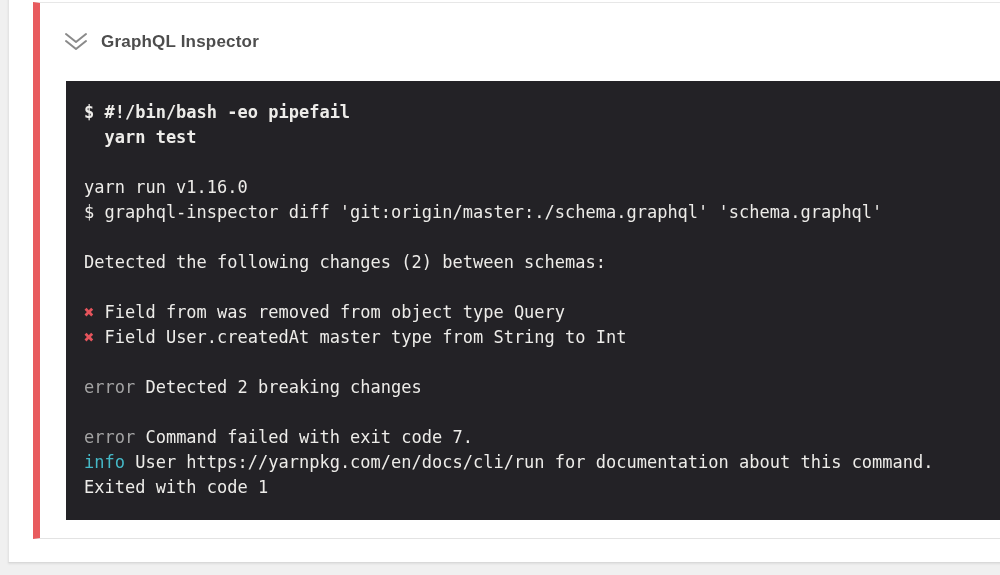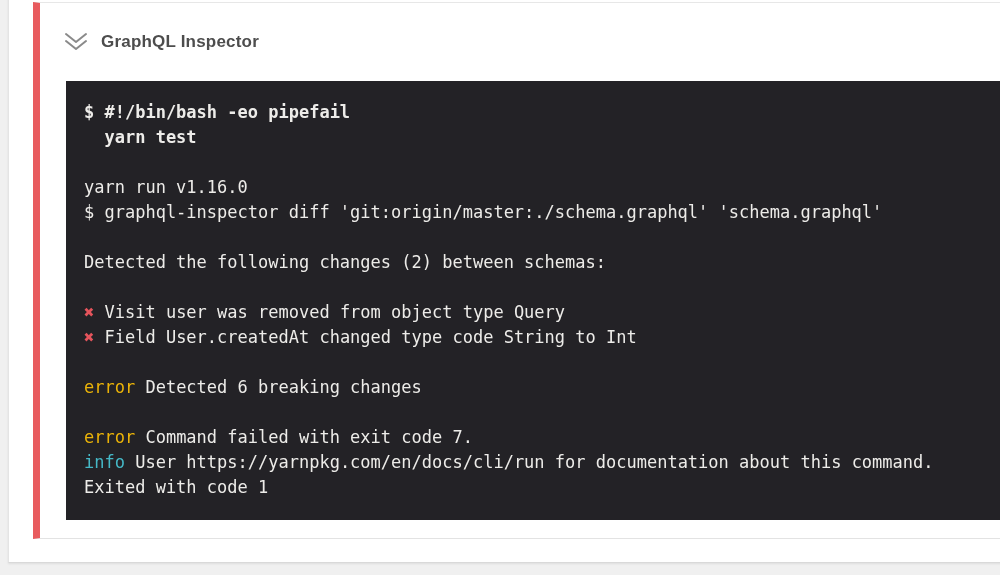--- a/index.html
+++ b/index.html
@@ -59,21 +59,21 @@
     color:#edece9;
     padding:19px 20px 20px 18px;
     font-family:"DejaVu Sans Mono", monospace;
     font-size:17px;
     line-height:25px;
     overflow:hidden;
   }
   .tl{height:25px;white-space:pre;}
   .b{font-weight:700;}
   .xmark{color:#e5545c;font-weight:700;}
-  .err{color:#eab308;}
+  .err{color:#a3a3a3;}
   .inf{color:#45b8c6;}
 </style>
 </head>
 <body>
 
 <div id="screen">
 
   <div class="outer-card"></div>
 
   <div class="step-section">
@@ -90,24 +90,24 @@
 
     <div class="terminal">
       <div class="tl b">$ #!/bin/bash -eo pipefail</div>
       <div class="tl b">  yarn test</div>
       <div class="tl"></div>
       <div class="tl">yarn run v1.16.0</div>
       <div class="tl">$ graphql-inspector diff 'git:origin/master:./schema.graphql' 'schema.graphql'</div>
       <div class="tl"></div>
       <div class="tl">Detected the following changes (2) between schemas:</div>
       <div class="tl"></div>
-      <div class="tl"><span class="xmark">✖</span><span> Visit user was removed from object type Query</span></div>
-      <div class="tl"><span class="xmark">✖</span><span> Field User.createdAt changed type code String to Int</span></div>
+      <div class="tl"><span class="xmark">✖</span><span> Field from was removed from object type Query</span></div>
+      <div class="tl"><span class="xmark">✖</span><span> Field User.createdAt master type from String to Int</span></div>
       <div class="tl"></div>
-      <div class="tl"><span class="err">error</span><span> Detected 6 breaking changes</span></div>
+      <div class="tl"><span class="err">error</span><span> Detected 2 breaking changes</span></div>
       <div class="tl"></div>
       <div class="tl"><span class="err">error</span><span> Command failed with exit code 7.</span></div>
       <div class="tl"><span class="inf">info</span><span> User https://yarnpkg.com/en/docs/cli/run for documentation about this command.</span></div>
       <div class="tl">Exited with code 1</div>
     </div>
 
   </div>
 
 </div>
 

